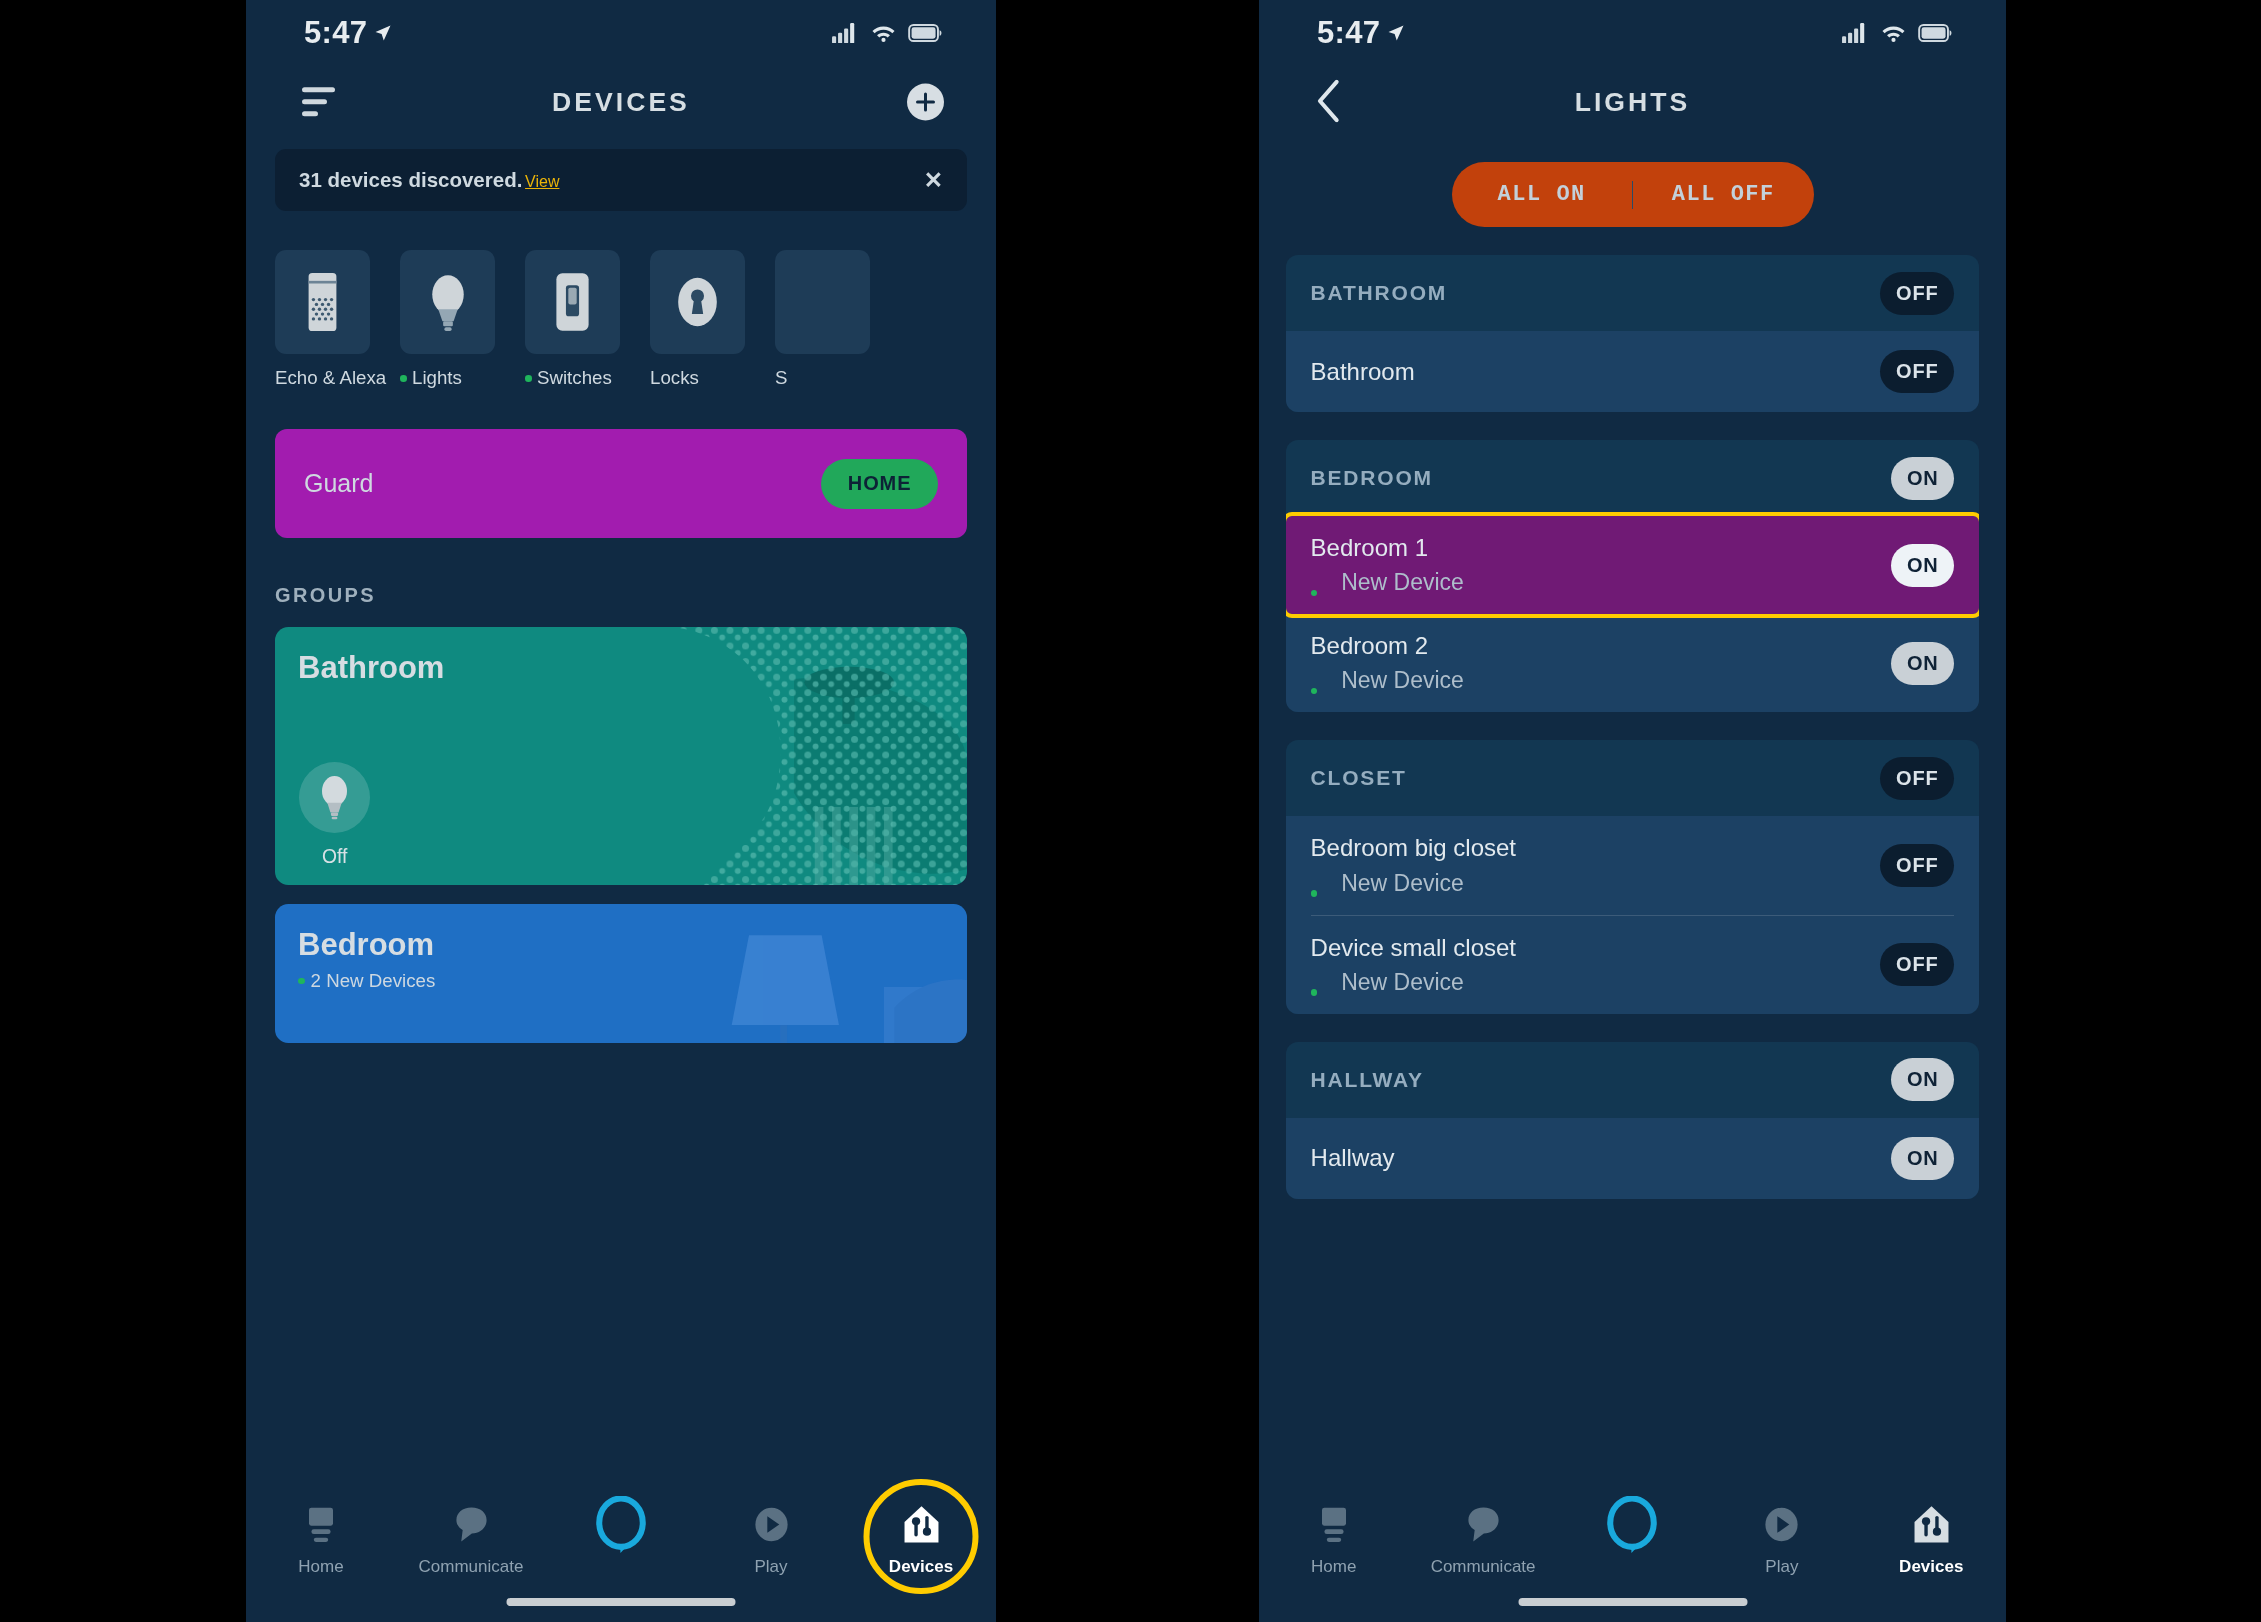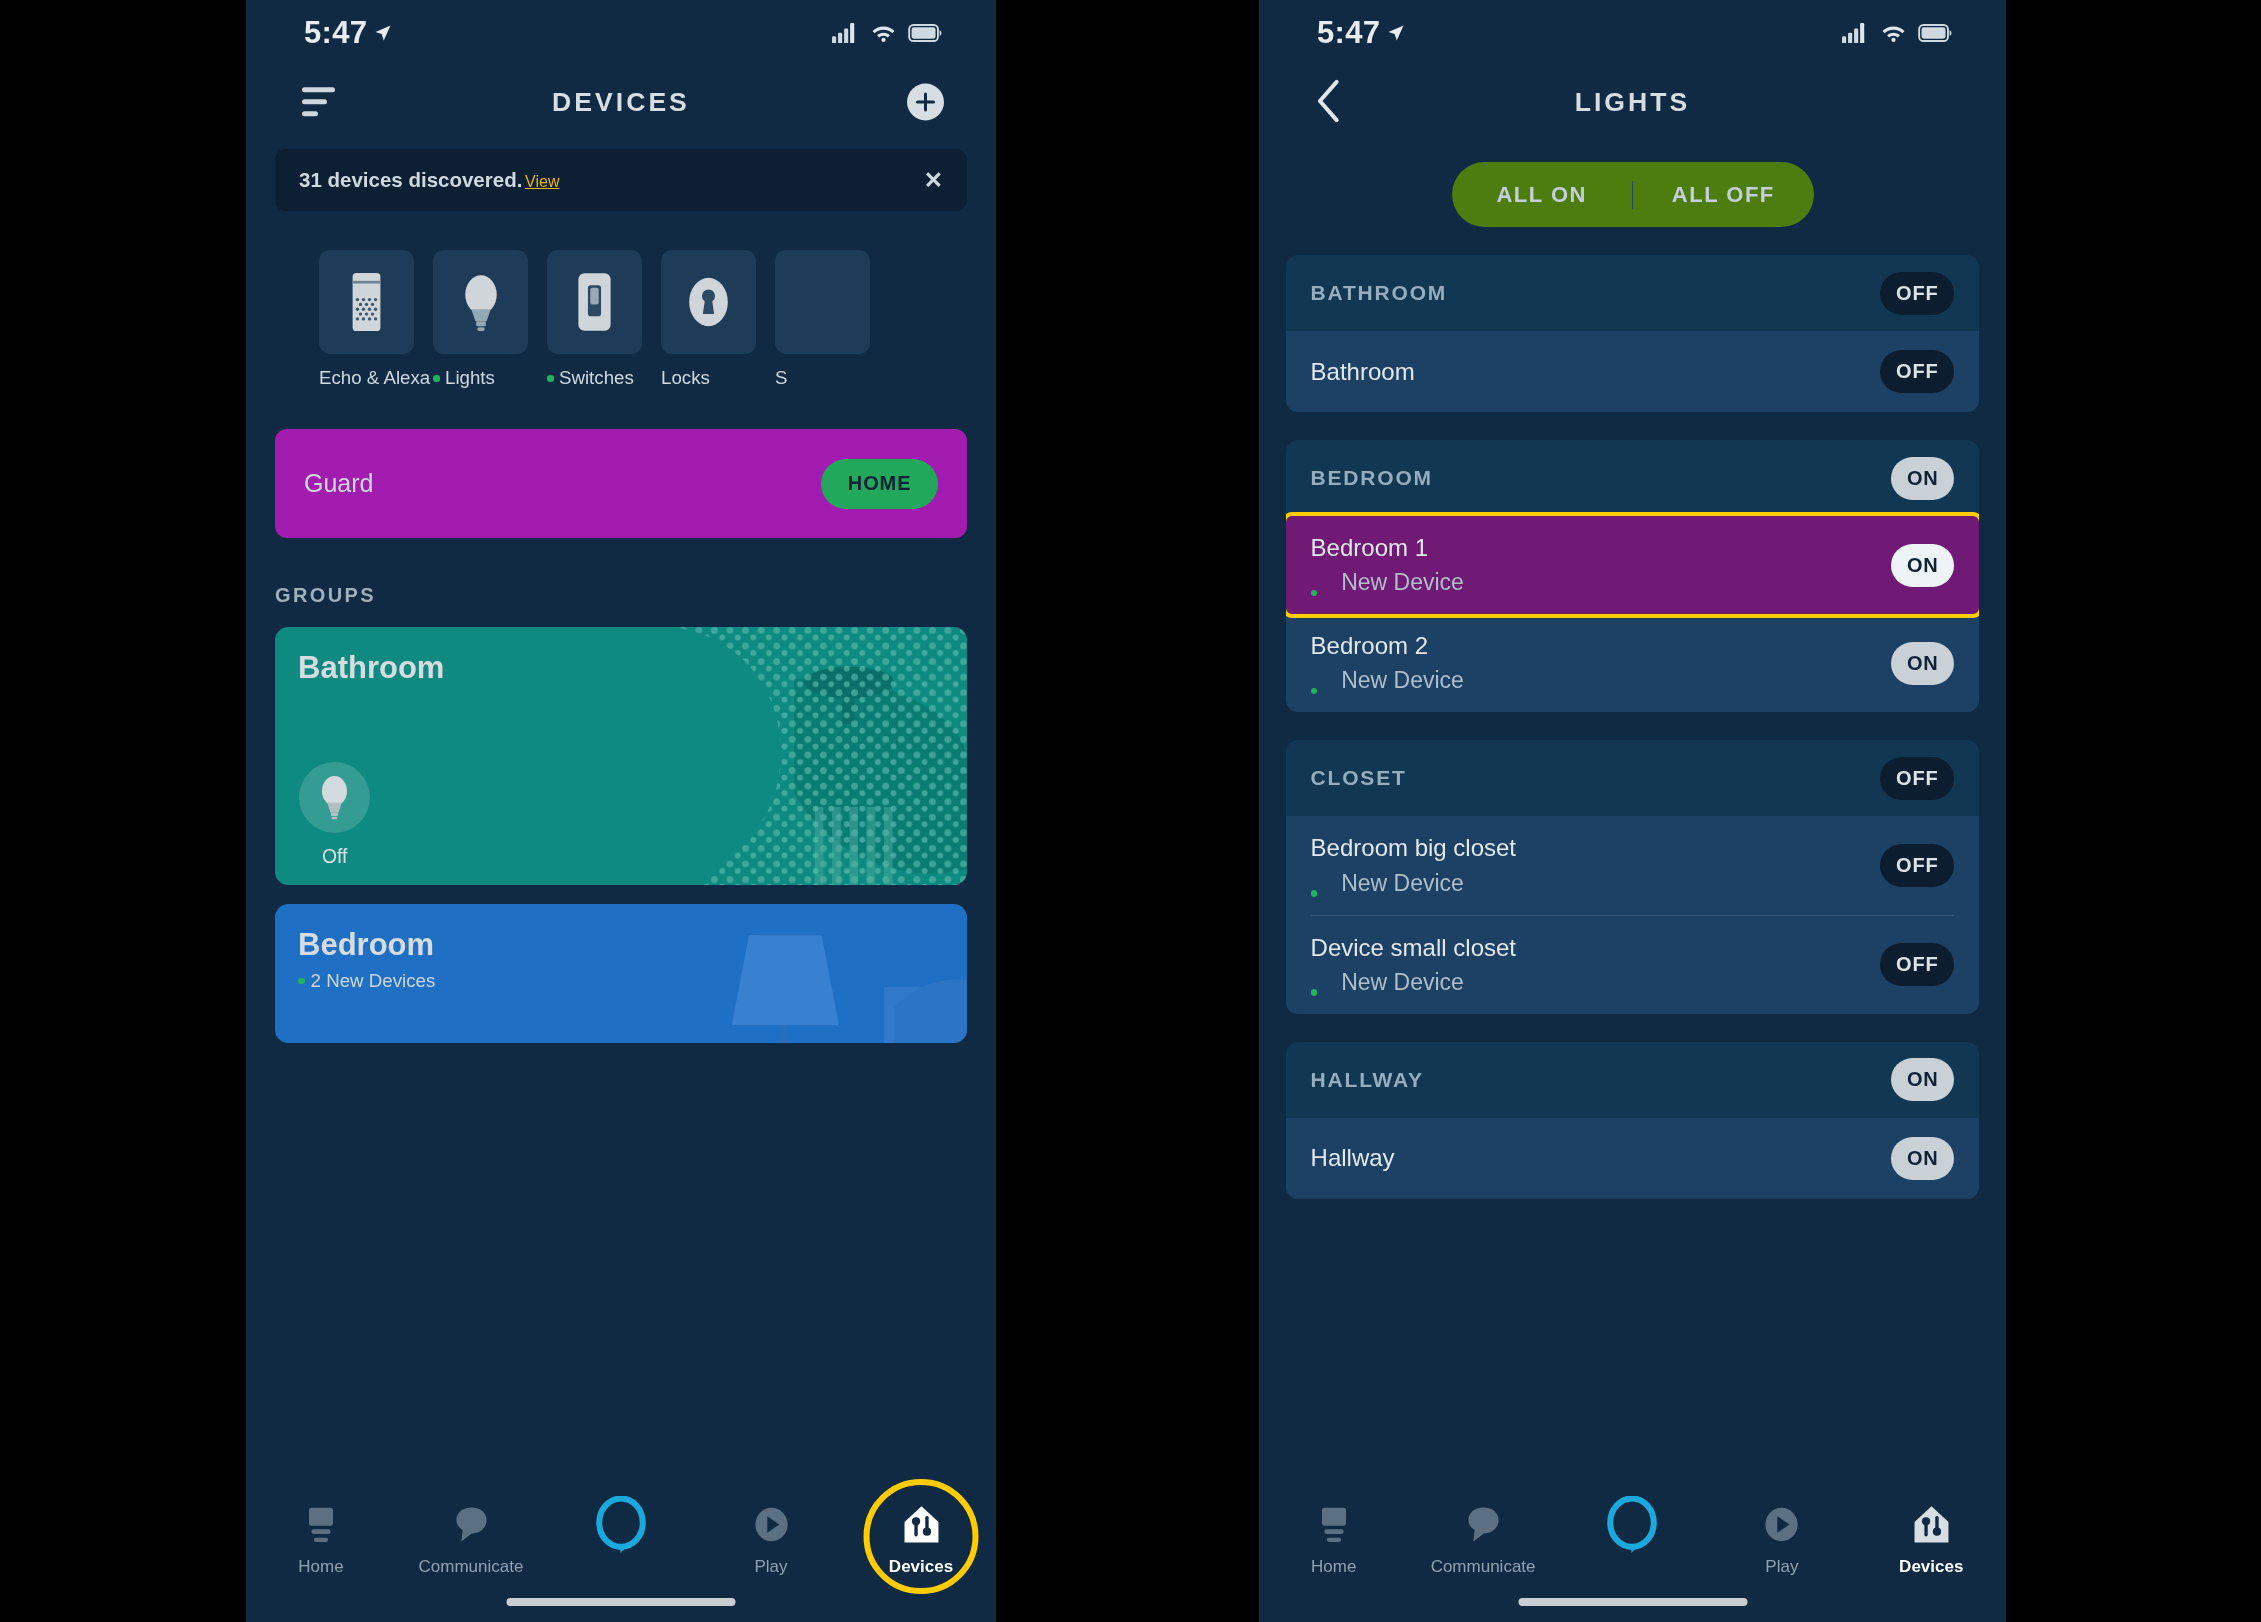--- a/index.html
+++ b/index.html
@@ -67,21 +67,21 @@
     background: #0c1f33; border-radius: 11px;
     height: 62px; display: flex; align-items: center;
     padding: 0 24px; justify-content: space-between;
   }
   .banner-text { color: #cfd9e0; font-size: 20.5px; font-weight: bold; }
   .banner-link { color: #eab308; font-size: 16px; cursor: pointer; text-decoration: underline; }
   .banner-close { color: #cfd9e0; font-size: 23px; font-weight: 600; cursor:pointer; line-height: 1; }
 
   .cat-scroll {
     margin-top: 39px;
-    display: flex; gap: 19px; align-items: flex-start; margin-left: 44px;
+    display: flex; gap: 30px; align-items: flex-start;
   }
   .cat { width: 95px; flex: 0 0 auto; }
   .cat-tile {
     width: 95px; height: 104px; border-radius: 11px;
     background: #1e3c57;
     display:flex; align-items:center; justify-content:center;
     cursor: pointer;
   }
   .cat-label {
     margin-top: 13.3px; color: #cfd9e0; font-size: 18.7px;
@@ -121,22 +121,22 @@
     display:flex; align-items:center; justify-content:center;
   }
   .bulb-state { position:absolute; z-index:3; left: 47px; bottom: 17px; color:#d8e1e5; font-size: 19.3px; }
   .illus { position:absolute; inset:0; z-index:1; }
 
   
   .content-right { padding: 0 26.6px; }
 
   .allseg {
     margin: 24px auto 0; width: 362px; height: 65px;
-    background: #4d7c0f; border-radius: 34px;
-    display:flex; align-items:center;
+    background: #c2410c; border-radius: 34px;
+    display:flex; align-items:center;font-family:Liberation Mono, monospace;
   }
   .allseg-btn {
     flex:1; text-align:center; color:#c3d0da; font-size: 22px;
     font-weight: 700; letter-spacing: 1.5px; cursor:pointer;
   }
   .allseg-div { width:1.2px; height: 28px; background: #2b4a66; }
 
   .grp { margin-top: 28px; border-radius: 12px; overflow: hidden; background: #123752; }
   .grp-head {
     height: 76px; display:flex; align-items:center; justify-content: space-between;

